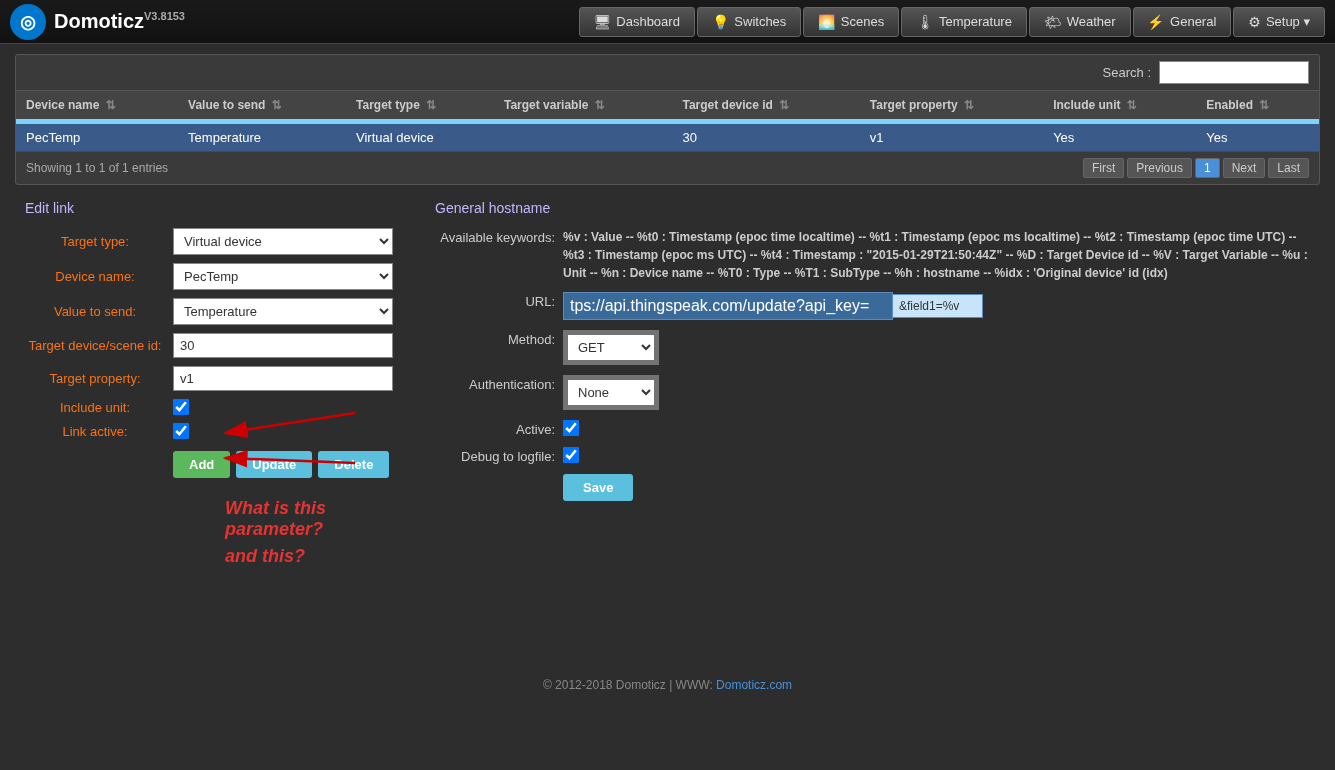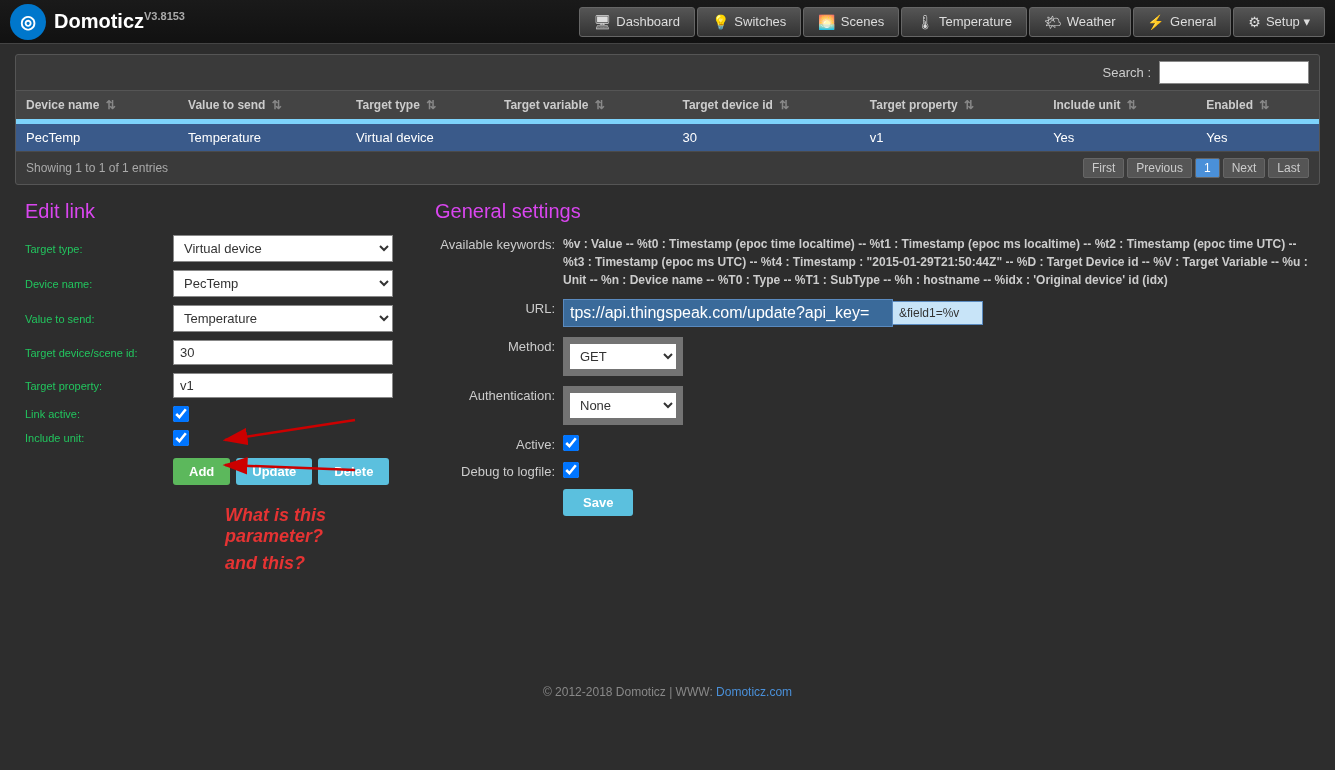--- a/index.html
+++ b/index.html
@@ -131,36 +131,36 @@
     
     .edit-section {
       display: flex;
       gap: 30px;
       padding: 0 10px;
     }
     .edit-left { flex: 0 0 380px; }
     .edit-right { flex: 1; }
 
     .section-title {
-      font-size: 20px;
-      color: #d946ef;
+      font-size: 14px;
+      color: #c4b5fd;
       margin-bottom: 12px;
       font-weight: normal;
     }
 
     .form-row {
       display: flex;
       align-items: center;
       margin-bottom: 8px;
       gap: 8px;
     }
     .form-label {
-      text-align: left;
-      color: #22c55e;
-      font-size: 11px;
+      text-align: center;
+      color: #f97316;
+      font-size: 13px;
       width: 140px;
       flex-shrink: 0;
     }
     .form-input, .form-select {
       background: #fff;
       border: 1px solid #888;
       padding: 4px 6px;
       color: #333;
       font-size: 13px;
       width: 220px;
@@ -225,25 +225,25 @@
       background: #c8e4f8;
       border: 1px solid #5a8abf;
       border-left: none;
       padding: 4px 6px;
       color: #333;
       font-size: 12px;
       width: 90px;
     }
     .method-select, .auth-select {
       background: #fff;
-      border: 7px solid #737373;
+      border: 5px solid #737373;
       padding: 4px 6px;
       color: #333;
       font-size: 13px;
-      width: 120px;
+      width: 96px;
     }
 
     .checkbox-input {
       width: 16px; height: 16px; cursor: pointer;
     }
 
     
     .footer {
       text-align: center;
       color: #888;
@@ -374,26 +374,26 @@
         <span class="form-label">Target device/scene id:</span>
         <input class="form-input" type="text" value="30" style="">
       </div>
 
       <div class="form-row">
         <span class="form-label">Target property:</span>
         <input class="form-input" type="text" value="v1" style="">
       </div>
 
       <div class="form-row">
+        <span class="form-label">Include unit:</span>
+        <input type="checkbox" class="checkbox-input" checked="" style="">
+      </div>
+
+      <div class="form-row">
         <span class="form-label">Link active:</span>
-        <input type="checkbox" class="checkbox-input" checked="" style="">
-      </div>
-
-      <div class="form-row">
-        <span class="form-label">Include unit:</span>
         <input type="checkbox" class="checkbox-input" checked="" style="">
       </div>
 
       <div class="btn-row">
         <button class="btn btn-add">Add</button>
         <button class="btn btn-update">Update</button>
         <button class="btn btn-delete">Delete</button>
       </div>
 
       <div style="position:relative; height:140px; margin-top:5px;">
@@ -412,21 +412,21 @@
         <div style="position:absolute; left:200px; top:15px;">
           <span style="color:#e53333; font-size:18px; font-style:italic; font-weight:bold;">What is this parameter?</span>
         </div>
         <div style="position:absolute; left:200px; top:63px;">
           <span style="color:#e53333; font-size:18px; font-style:italic; font-weight:bold;">and this?</span>
         </div>
       </div>
     </div>
 
     <div class="edit-right">
-      <div class="section-title">General settings</div>
+      <div class="section-title">General hostname</div>
 
       <div class="right-row">
         <span class="right-label">Available keywords:</span>
         <span class="right-value">%v : Value -- %t0 : Timestamp (epoc time localtime) -- %t1 : Timestamp (epoc ms localtime) -- %t2 : Timestamp (epoc time UTC) -- %t3 : Timestamp (epoc ms UTC) -- %t4 : Timestamp : "2015-01-29T21:50:44Z" -- %D : Target Device id -- %V : Target Variable -- %u : Unit -- %n : Device name -- %T0 : Type -- %T1 : SubType -- %h : hostname -- %idx : 'Original device' id (idx)</span>
       </div>
 
       <div class="right-row">
         <span class="right-label">URL:</span>
         <div class="url-row">
           <input class="url-input" type="text" value="tps://api.thingspeak.com/update?api_key=" style="">

